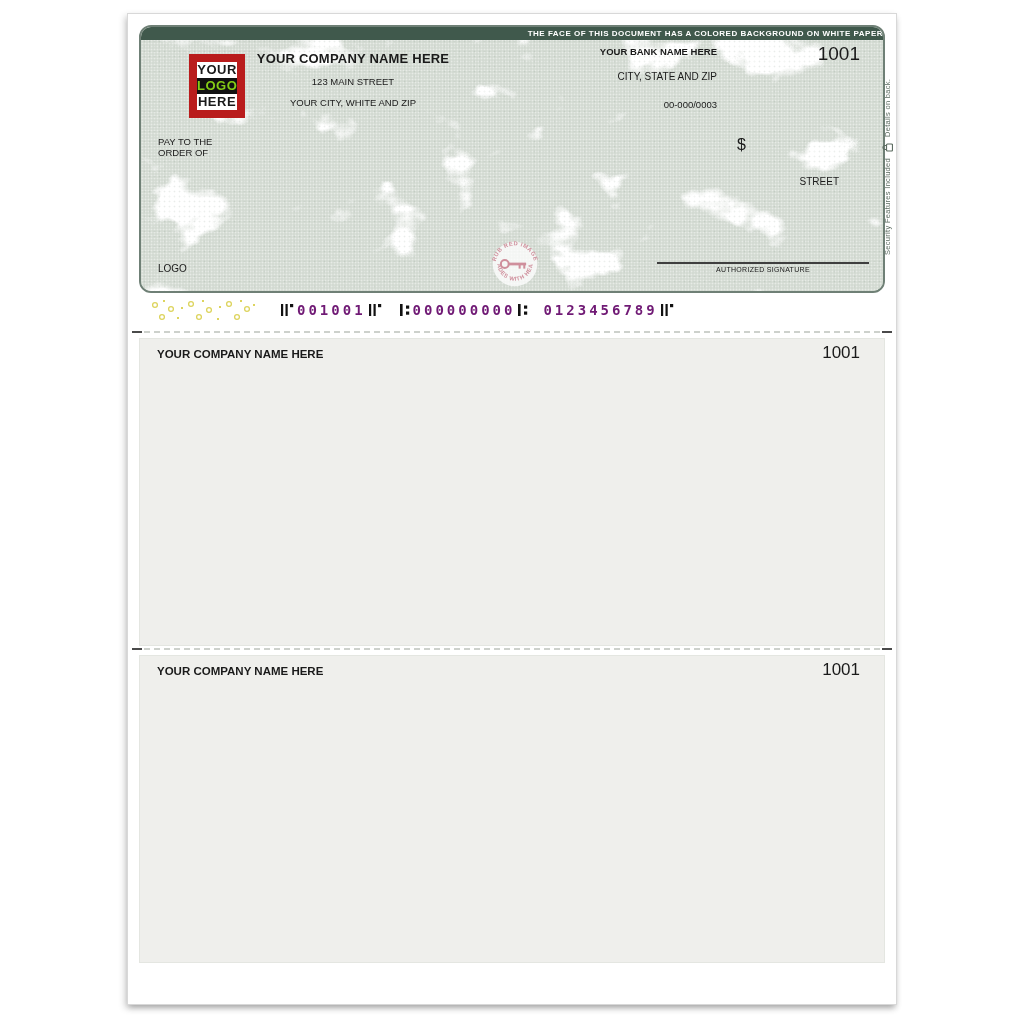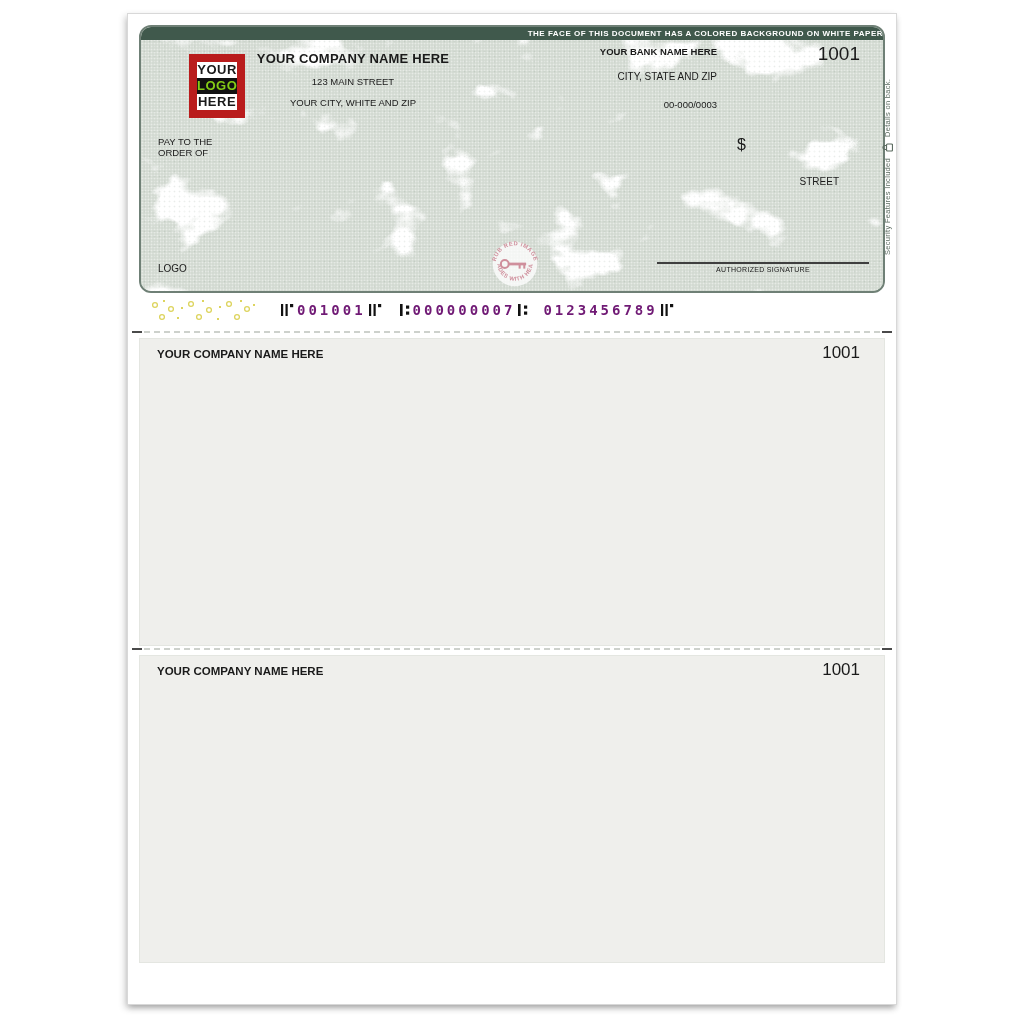--- a/index.html
+++ b/index.html
@@ -203,21 +203,21 @@
         </svg>
     </span>
     <span class="m-gap"></span>
     <span class="m-sym">
       <svg width="10" height="14" viewBox="0 0 10 14" fill="#111111">
           <rect x="0" y="1" width="2.6" height="12"></rect>
           <rect x="6" y="2.5" width="3.2" height="3.2"></rect>
           <rect x="6" y="8.5" width="3.2" height="3.2"></rect>
         </svg>
     </span>
-    <span class="m-digits">000000007</span>
+    <span class="m-digits">000000000</span>
     <span class="m-sym">
       <svg width="10" height="14" viewBox="0 0 10 14" fill="#111111">
           <rect x="0" y="1" width="2.6" height="12"></rect>
           <rect x="6" y="2.5" width="3.2" height="3.2"></rect>
           <rect x="6" y="8.5" width="3.2" height="3.2"></rect>
         </svg>
     </span>
     <span class="m-gap"></span>
     <span class="m-digits">0123456789</span>
     <span class="m-sym">

